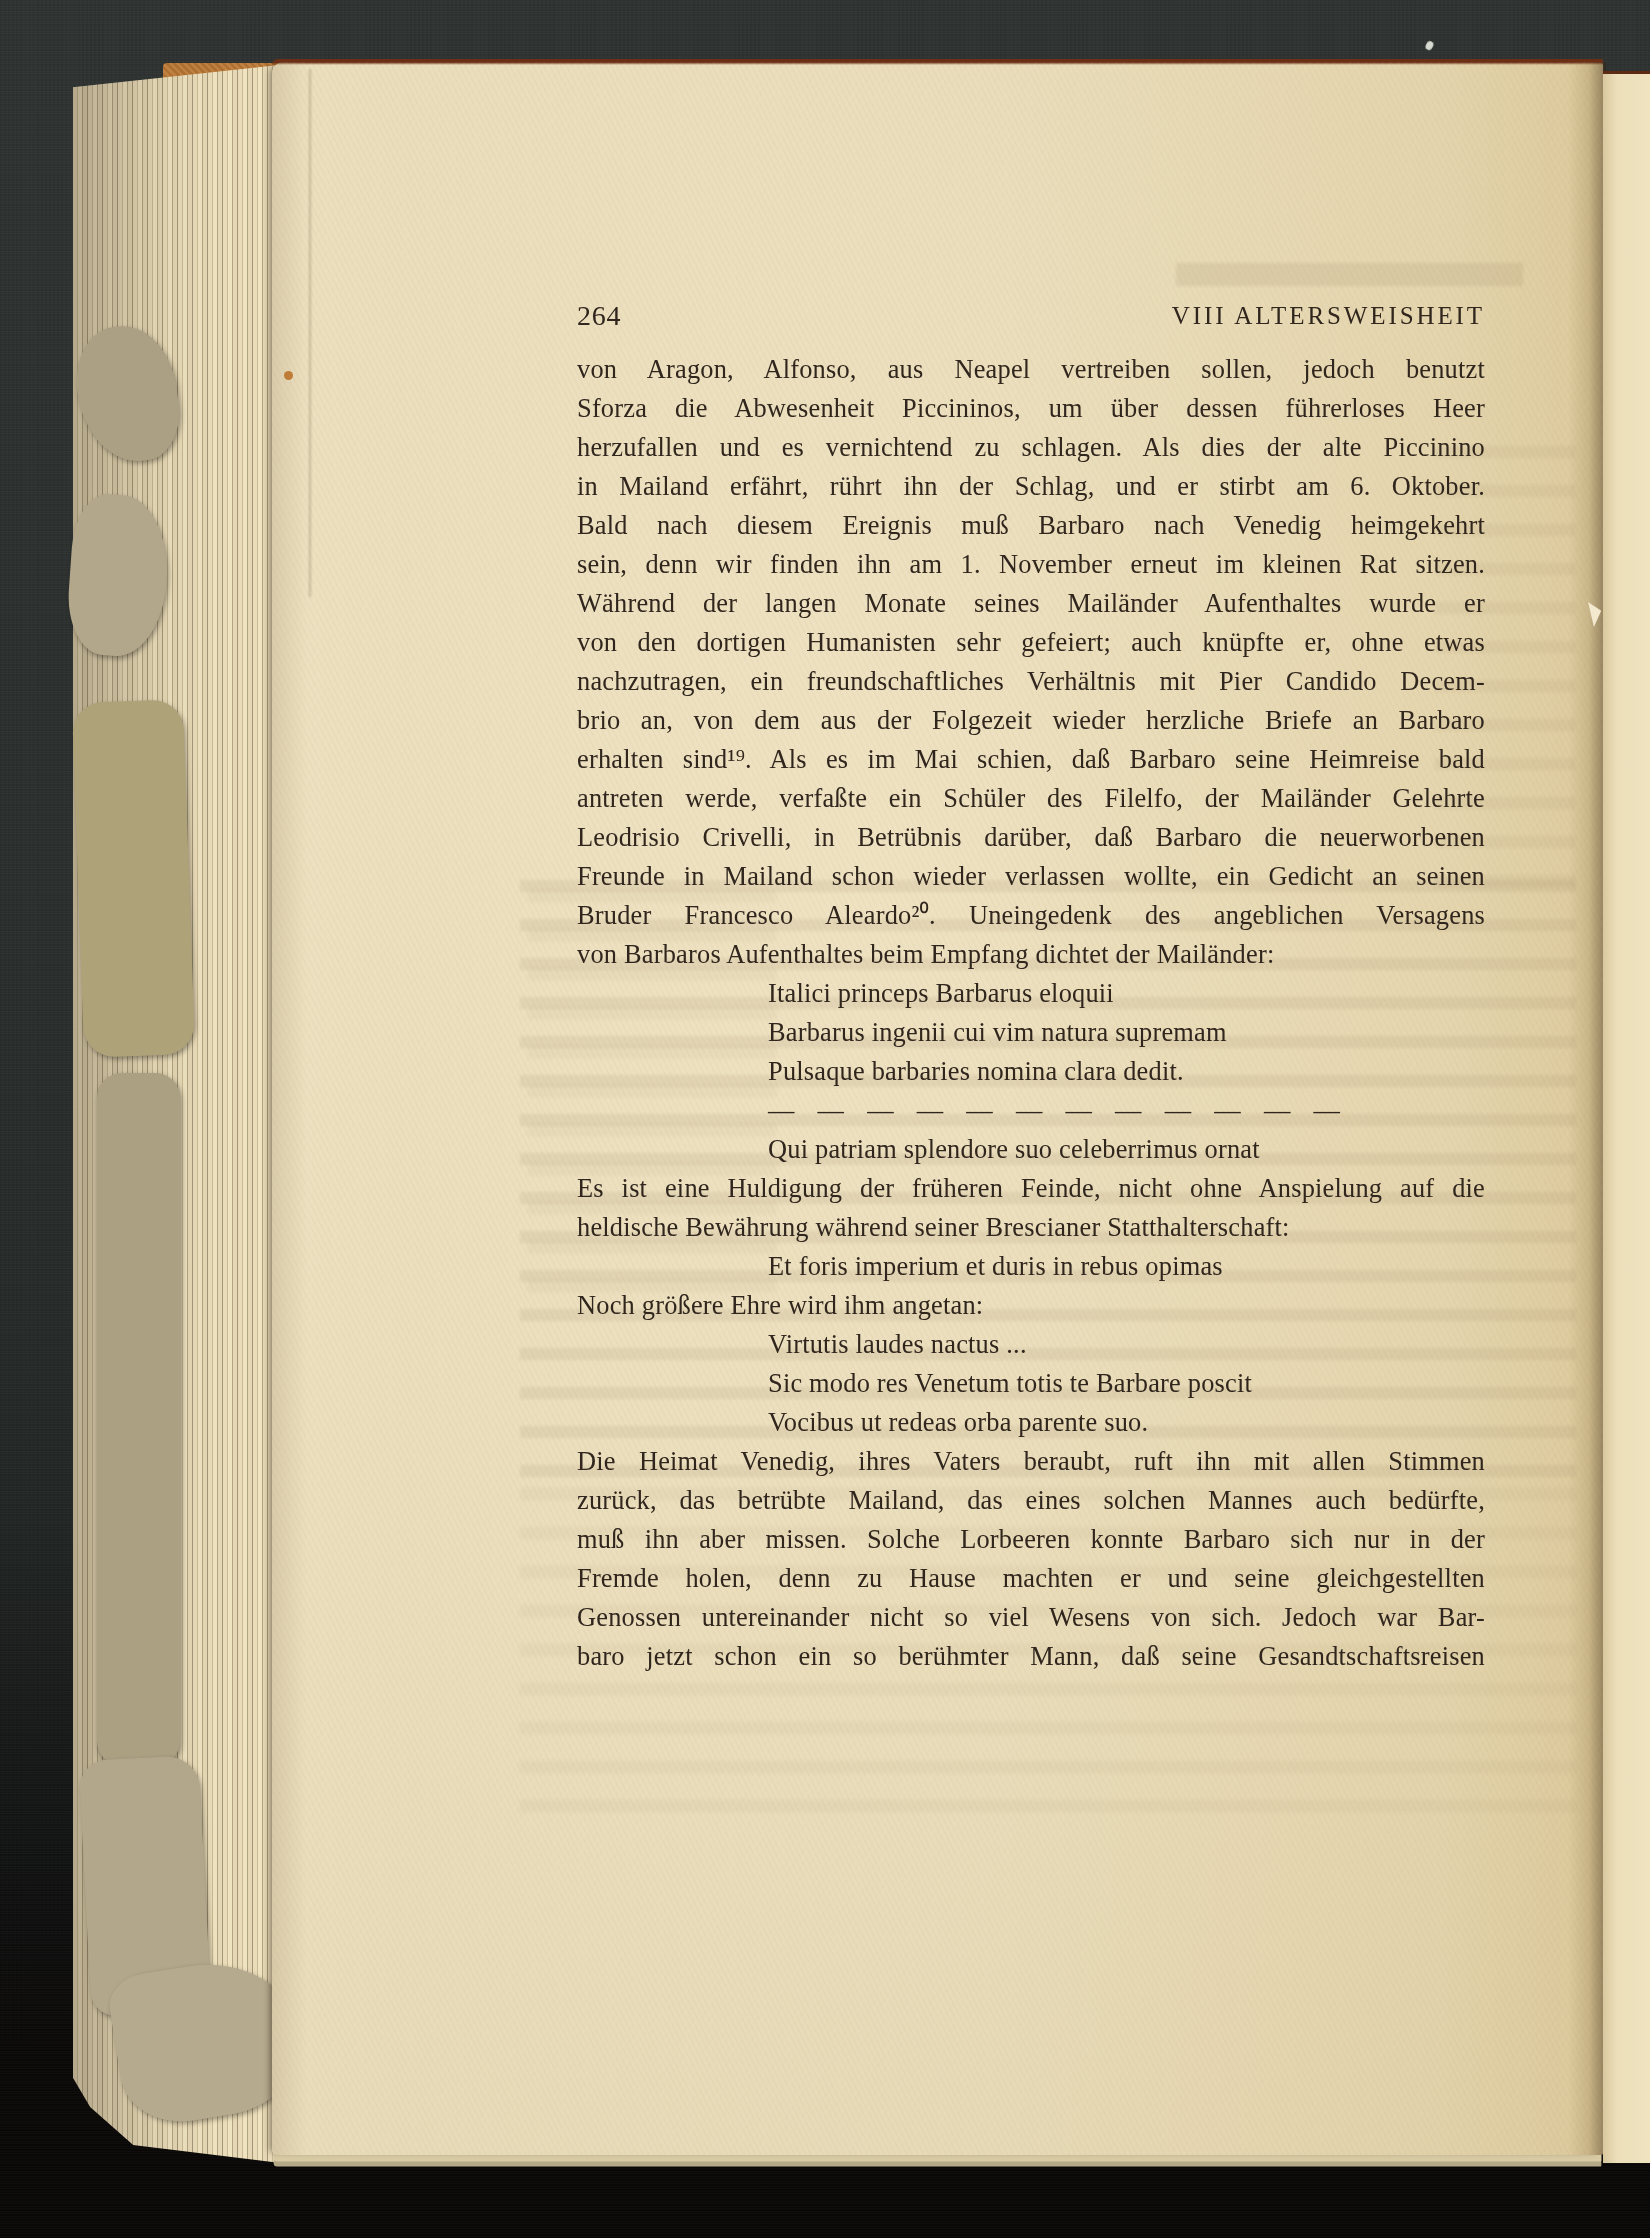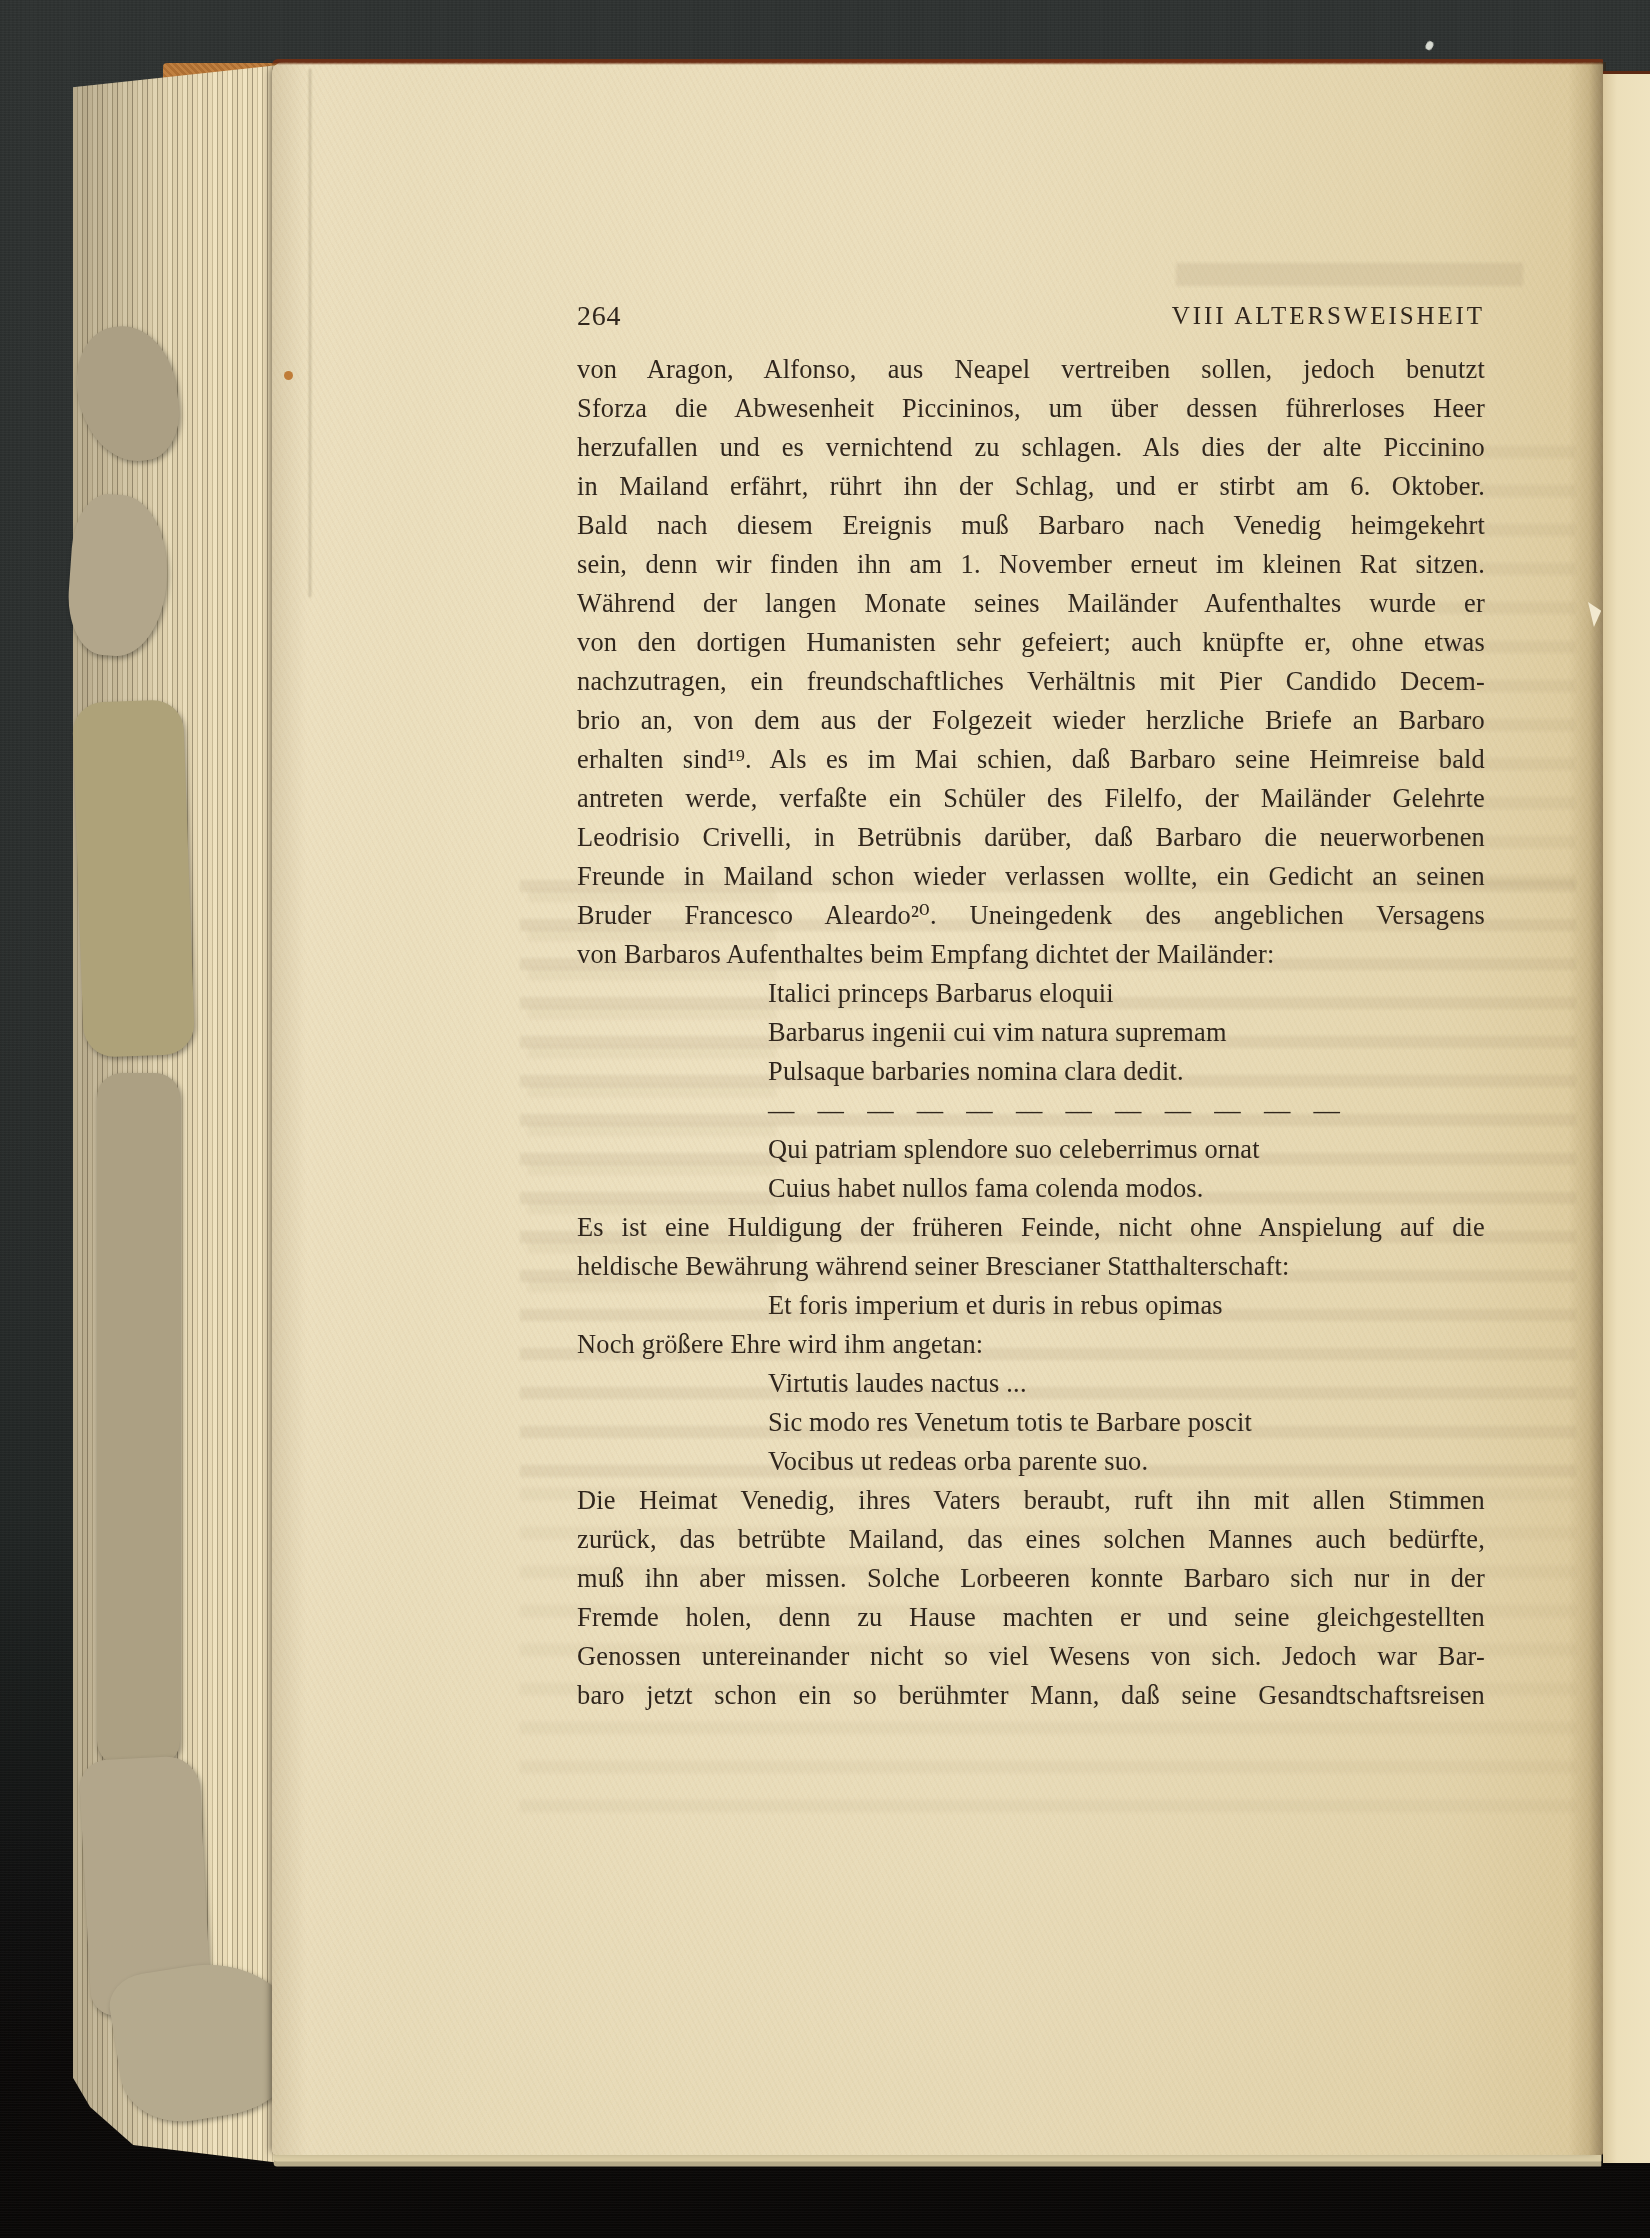--- a/index.html
+++ b/index.html
@@ -100,21 +100,21 @@
   .ghost.gd{left:904px; top:201px; width:347px; height:23px; background:rgba(150,128,92,0.15);}
   .ghost.ge{left:256px; top:828px; width:248px; height:429px;
     background:repeating-linear-gradient(180deg, rgba(152,132,96,0.07) 0 12.4px, transparent 12.4px 39px);}
 
   
   .header-row{position:absolute; left:305px; top:199px; width:908px; height:41px; color:var(--ink);margin-top:34px;}
   .folio{position:absolute; left:0; top:5px; font-size:28px; letter-spacing:0.8px;}
   .runhead{position:absolute; left:0; right:0; top:6.6px; text-align:right; font-size:25px; letter-spacing:2.9px;}
 
   
-  .text-block{position:absolute; left:305px; top:288px; width:908px; color:var(--ink); font-size:26.4px;}
+  .text-block{position:absolute; left:305px; top:288px; width:908px; color:var(--ink); font-size:26.4px;font-family:Liberation Serif, serif;}
   .text-block .line{height:39px; line-height:39px; overflow:hidden; white-space:normal; letter-spacing:0.2px;}
   .text-block .line.j{text-align:justify; text-align-last:justify;}
   .text-block .line.verse{padding-left:191px;}
   .text-block .line.dashes{padding-left:191px; letter-spacing:5px; word-spacing:6.6px;}
 
   
   .speck-orange{position:absolute; left:284px; top:371px; width:9px; height:9px; border-radius:50%; background:#bf7c38; filter:blur(0.5px);}
   .speck-white{position:absolute; left:1426px; top:41px; width:6.6px; height:9px; border-radius:50%; background:#d8dbd2; transform:rotate(28deg); filter:blur(0.4px);}
 </style>
 </head>
@@ -164,21 +164,20 @@
         <div class="line prose j">antreten werde, verfaßte ein Schüler des Filelfo, der Mailänder Gelehrte</div>
         <div class="line prose j">Leodrisio Crivelli, in Betrübnis darüber, daß Barbaro die neuerworbenen</div>
         <div class="line prose j">Freunde in Mailand schon wieder verlassen wollte, ein Gedicht an seinen</div>
         <div class="line prose j">Bruder Francesco Aleardo²⁰. Uneingedenk des angeblichen Versagens</div>
         <div class="line prose">von Barbaros Aufenthaltes beim Empfang dichtet der Mailänder:</div>
         <div class="line verse">Italici princeps Barbarus eloquii</div>
         <div class="line verse">Barbarus ingenii cui vim natura supremam</div>
         <div class="line verse">Pulsaque barbaries nomina clara dedit.</div>
         <div class="line dashes">— — — — — — — — — — — —</div>
         <div class="line verse">Qui patriam splendore suo celeberrimus ornat</div>
-        <div class="line verse">Cuius habet nullos fama colenda modos.</div>
         <div class="line prose j">Es ist eine Huldigung der früheren Feinde, nicht ohne Anspielung auf die</div>
         <div class="line prose">heldische Bewährung während seiner Brescianer Statthalterschaft:</div>
         <div class="line verse">Et foris imperium et duris in rebus opimas</div>
         <div class="line prose">Noch größere Ehre wird ihm angetan:</div>
         <div class="line verse">Virtutis laudes nactus ...</div>
         <div class="line verse">Sic modo res Venetum totis te Barbare poscit</div>
         <div class="line verse">Vocibus ut redeas orba parente suo.</div>
         <div class="line prose j">Die Heimat Venedig, ihres Vaters beraubt, ruft ihn mit allen Stimmen</div>
         <div class="line prose j">zurück, das betrübte Mailand, das eines solchen Mannes auch bedürfte,</div>
         <div class="line prose j">muß ihn aber missen. Solche Lorbeeren konnte Barbaro sich nur in der</div>

